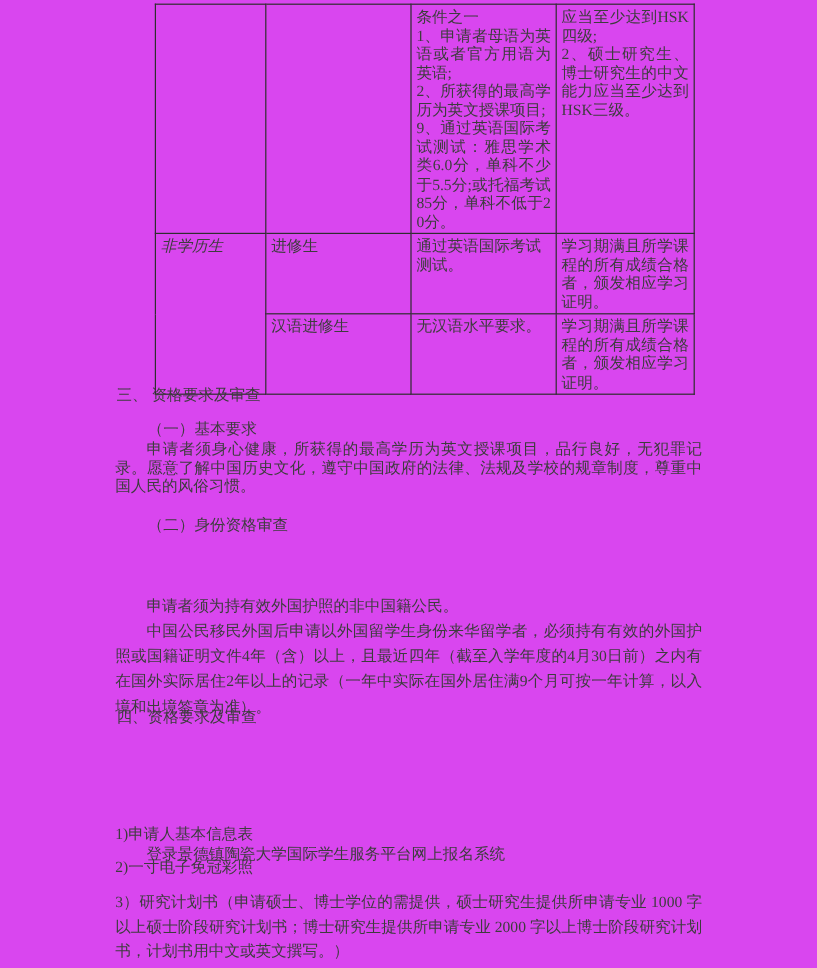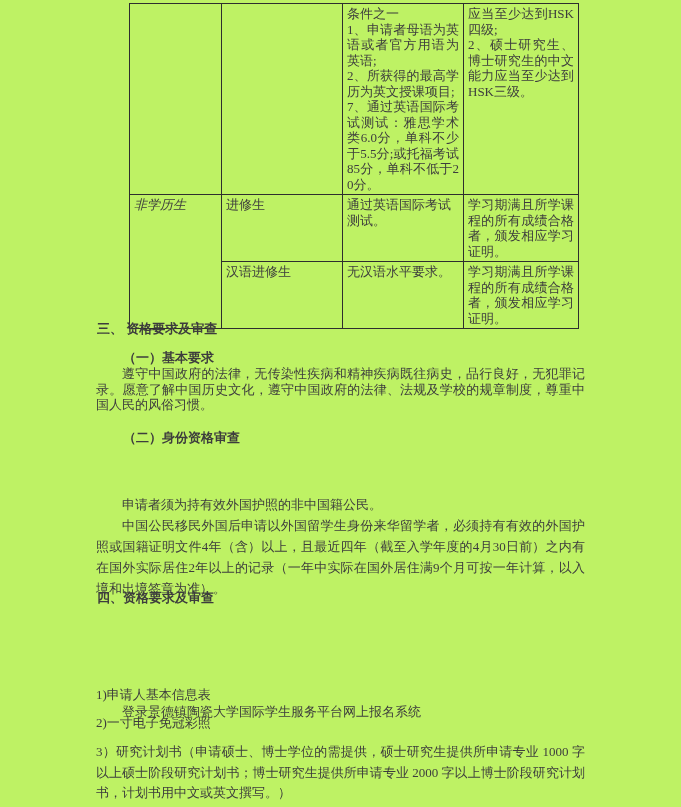--- a/index.html
+++ b/index.html
@@ -4,21 +4,21 @@
 <style>
   html, body { margin: 0; padding: 0; }
   body {
     width: 681px; height: 807px;
     background: #ffffff;
     font-family: "Liberation Serif", "DejaVu Serif", serif;
     color: #3d3d3d;
     position: relative;
     overflow: hidden;
   }
-  .page { position: absolute; inset: 0; background: #bef264; }
+  .page { position: absolute; inset: 0; background: #d946ef; }
 
   
   table.doc-table {
     position: absolute; left: 129px; top: 3px;
     width: 449px;
     border-collapse: collapse; table-layout: fixed;
   }
   table.doc-table td {
     border: 1px solid #2e2e2e;
     font-size: 13px; line-height: 15.5px;
@@ -31,21 +31,21 @@
   tr.r2 { height: 48px; }
   tr.r3 { height: 45px; }
   td.just { text-align: justify; text-justify: inter-ideograph; }
   td.mid { vertical-align: middle; }
   td.group-cell { vertical-align: middle; padding-left: 7px; font-style: italic; }
   td.cat-cell { vertical-align: middle; padding-left: 5px; }
   .cell-para { margin: 0; }
 
   
   .blk { position: absolute; left: 96px; width: 489px; font-size: 13px; }
-  .hd  { position: absolute; font-size: 13px; font-weight: bold; line-height: 16px; white-space: nowrap; }
+  .hd  { position: absolute; font-size: 13px; font-weight: normal; line-height: 16px; white-space: nowrap; }
   .tight { line-height: 15.5px; }
   .loose { line-height: 21px; margin-top: 46px; }
   .j { text-align: justify; text-justify: inter-ideograph; word-break: break-all; }
   .ind { text-indent: 26px; }
   #sec3-heading    { left: 97px;  top: 321px; }
   #sec3-sub1-head  { left: 123px; top: 350px; }
   #sec3-sub1-para  { top: 366px; }
   #sec3-sub2-head  { left: 123px; top: 430px; }
   #sec3-sub2-paras { top: 448px; }
   #sec4-heading    { left: 97px;  top: 590px; }
@@ -67,21 +67,21 @@
       <col style="width:115px">
     </colgroup>
     <tbody>
         <tr class="r1">
       <td></td>
       <td></td>
       <td class="just">
         <div class="cell-para">条件之一</div>
         <div class="cell-para">1、申请者母语为英语或者官方用语为英语;</div>
         <div class="cell-para">2、所获得的最高学历为英文授课项目;</div>
-        <div class="cell-para">7、通过英语国际考试测试：雅思学术类6.0分，单科不少于5.5分;或托福考试85分，单科不低于20分。</div>
+        <div class="cell-para">9、通过英语国际考试测试：雅思学术类6.0分，单科不少于5.5分;或托福考试85分，单科不低于20分。</div>
       </td>
       <td class="just">
         <div class="cell-para">应当至少达到HSK四级;</div>
         <div class="cell-para">2、硕士研究生、博士研究生的中文能力应当至少达到HSK三级。</div>
       </td>
     </tr>
     <tr class="r2">
       <td rowspan="2" class="group-cell">非学历生</td>
       <td class="cat-cell">进修生</td>
       <td>通过英语国际考试测试。</td>
@@ -90,21 +90,21 @@
     <tr class="r3">
       <td class="cat-cell">汉语进修生</td>
       <td class="mid">无汉语水平要求。</td>
       <td class="just mid">学习期满且所学课程的所有成绩合格者，颁发相应学习证明。</td>
     </tr>
   </tbody>
     </table>
 
   <div class="hd" id="sec3-heading">三、 资格要求及审查</div>
   <div class="hd" id="sec3-sub1-head">（一）基本要求</div>
-  <div class="blk tight j ind" id="sec3-sub1-para">遵守中国政府的法律，无传染性疾病和精神疾病既往病史，品行良好，无犯罪记录。愿意了解中国历史文化，遵守中国政府的法律、法规及学校的规章制度，尊重中国人民的风俗习惯。</div>
+  <div class="blk tight j ind" id="sec3-sub1-para">申请者须身心健康，所获得的最高学历为英文授课项目，品行良好，无犯罪记录。愿意了解中国历史文化，遵守中国政府的法律、法规及学校的规章制度，尊重中国人民的风俗习惯。</div>
 
   <div class="hd" id="sec3-sub2-head">（二）身份资格审查</div>
   <div class="blk loose" id="sec3-sub2-paras">
     <div class="ind">申请者须为持有效外国护照的非中国籍公民。</div>
     <div class="ind j">中国公民移民外国后申请以外国留学生身份来华留学者，必须持有有效的外国护照或国籍证明文件4年（含）以上，且最近四年（截至入学年度的4月30日前）之内有在国外实际居住2年以上的记录（一年中实际在国外居住满9个月可按一年计算，以入境和出境签章为准）。</div>
   </div>
 
   <div class="hd" id="sec4-heading">四、资格要求及审查</div>
   <div class="blk loose" id="sec4-intro">
     <div class="ind">登录景德镇陶瓷大学国际学生服务平台网上报名系统</div>

